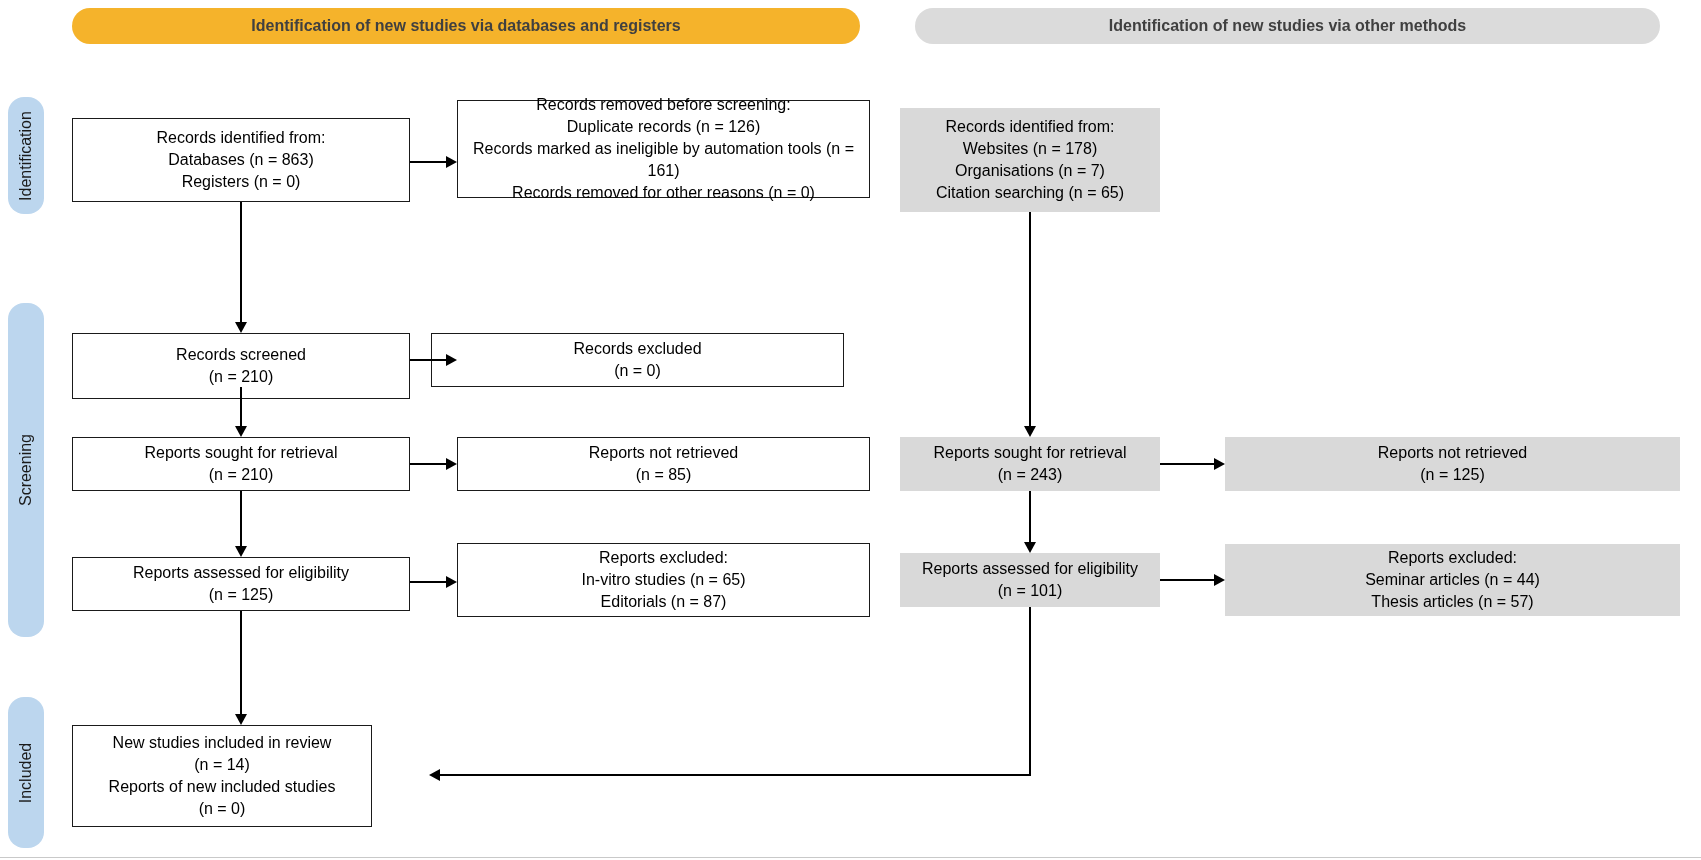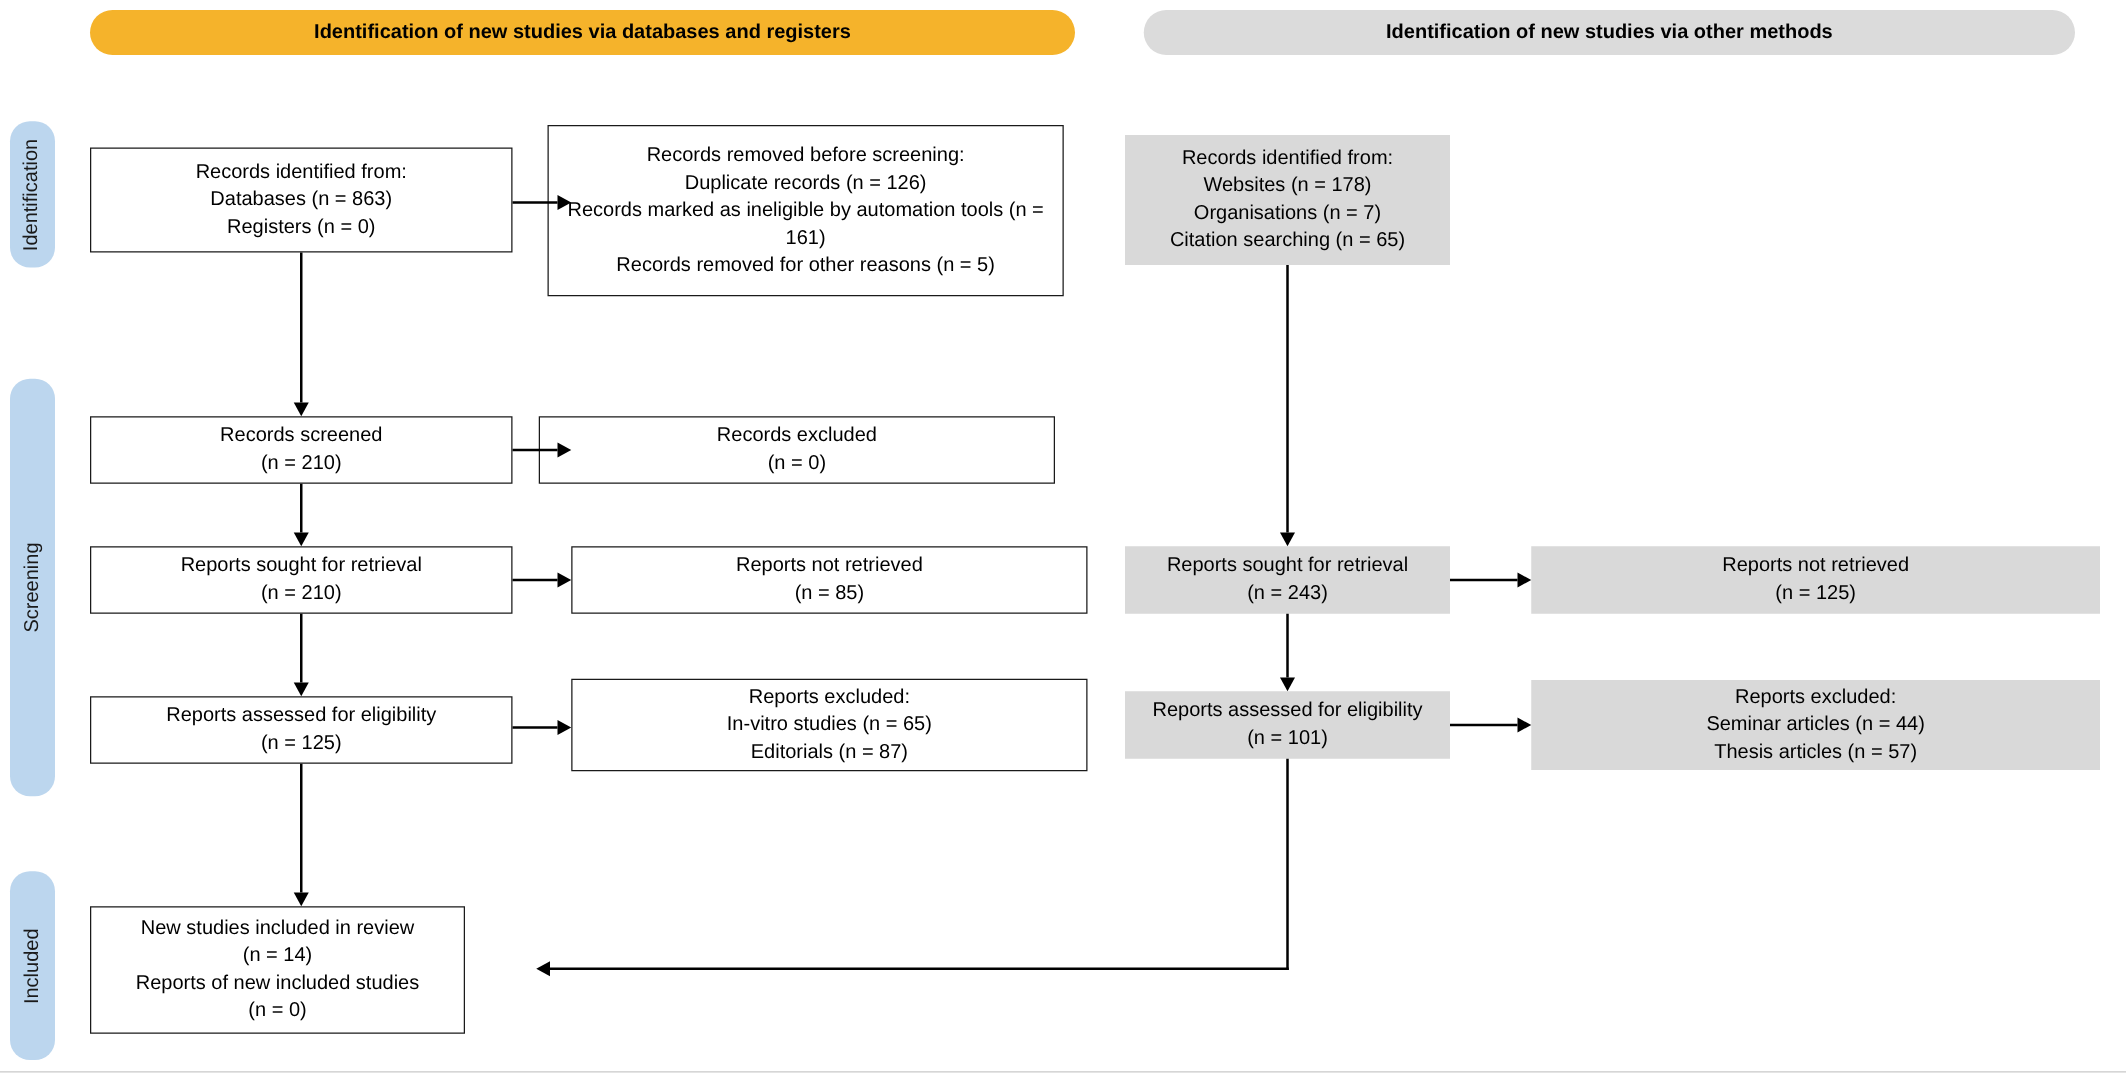--- a/index.html
+++ b/index.html
@@ -4,21 +4,21 @@
 <style>
   html,body{margin:0;padding:0;background:#ffffff;}
   .canvas{
     position:relative;width:1701px;height:860px;background:#ffffff;
     font-family:"Liberation Sans","DejaVu Sans",sans-serif;color:#000;
     overflow:hidden;
   }
   .banner{
     position:absolute;top:8px;height:36px;border-radius:18px;
     display:flex;align-items:center;justify-content:center;
-    font-size:16px;font-weight:700;color:#000000;
+    font-size:16px;font-weight:700;color:#404040;
   }
   .banner.yellow{left:72px;width:788px;background:#F5B32B;}
   .banner.gray{left:915px;width:745px;background:#DBDBDB;}
   .pill{
     position:absolute;left:8px;width:36px;background:#BCD6EE;border-radius:16px;
     display:flex;align-items:center;justify-content:center;
   }
   .pill span{transform:rotate(-90deg);white-space:nowrap;font-size:16px;color:#1a1a1a;}
   .box{
     position:absolute;display:flex;flex-direction:column;justify-content:center;
@@ -61,21 +61,21 @@
   <div class="pill" style="top:697px;height:151px;">
     <span>Included</span>
   </div>
 
   <div class="box white" style="left:72px;top:118px;width:338px;height:84px;">
     <div>Records identified from:</div>
     <div>Databases (n = 863)</div>
     <div>Registers (n = 0)</div>
   </div>
 
-  <div class="box white" style="left:72px;top:333px;width:338px;height:54px;">
+  <div class="box white" style="left:72px;top:333px;width:338px;height:66px;">
     <div>Records screened</div>
     <div>(n = 210)</div>
   </div>
 
   <div class="box white" style="left:72px;top:437px;width:338px;height:54px;">
     <div>Reports sought for retrieval</div>
     <div>(n = 210)</div>
   </div>
 
   <div class="box white" style="left:72px;top:557px;width:338px;height:54px;">
@@ -83,25 +83,25 @@
     <div>(n = 125)</div>
   </div>
 
   <div class="box white" style="left:72px;top:725px;width:300px;height:102px;">
     <div>New studies included in review</div>
     <div>(n = 14)</div>
     <div>Reports of new included studies</div>
     <div>(n = 0)</div>
   </div>
 
-  <div class="box white" style="left:438px;top:100px;width:413px;height:137px;">
+  <div class="box white" style="left:457px;top:100px;width:413px;height:98px;">
     <div>Records removed before screening:</div>
     <div>Duplicate records (n = 126)</div>
     <div>Records marked as ineligible by automation tools (n = 161)</div>
-    <div>Records removed for other reasons (n = 5)</div>
+    <div>Records removed for other reasons (n = 0)</div>
   </div>
 
   <div class="box white" style="left:431px;top:333px;width:413px;height:54px;">
     <div>Records excluded</div>
     <div>(n = 0)</div>
   </div>
 
   <div class="box white" style="left:457px;top:437px;width:413px;height:54px;">
     <div>Reports not retrieved</div>
     <div>(n = 85)</div>

